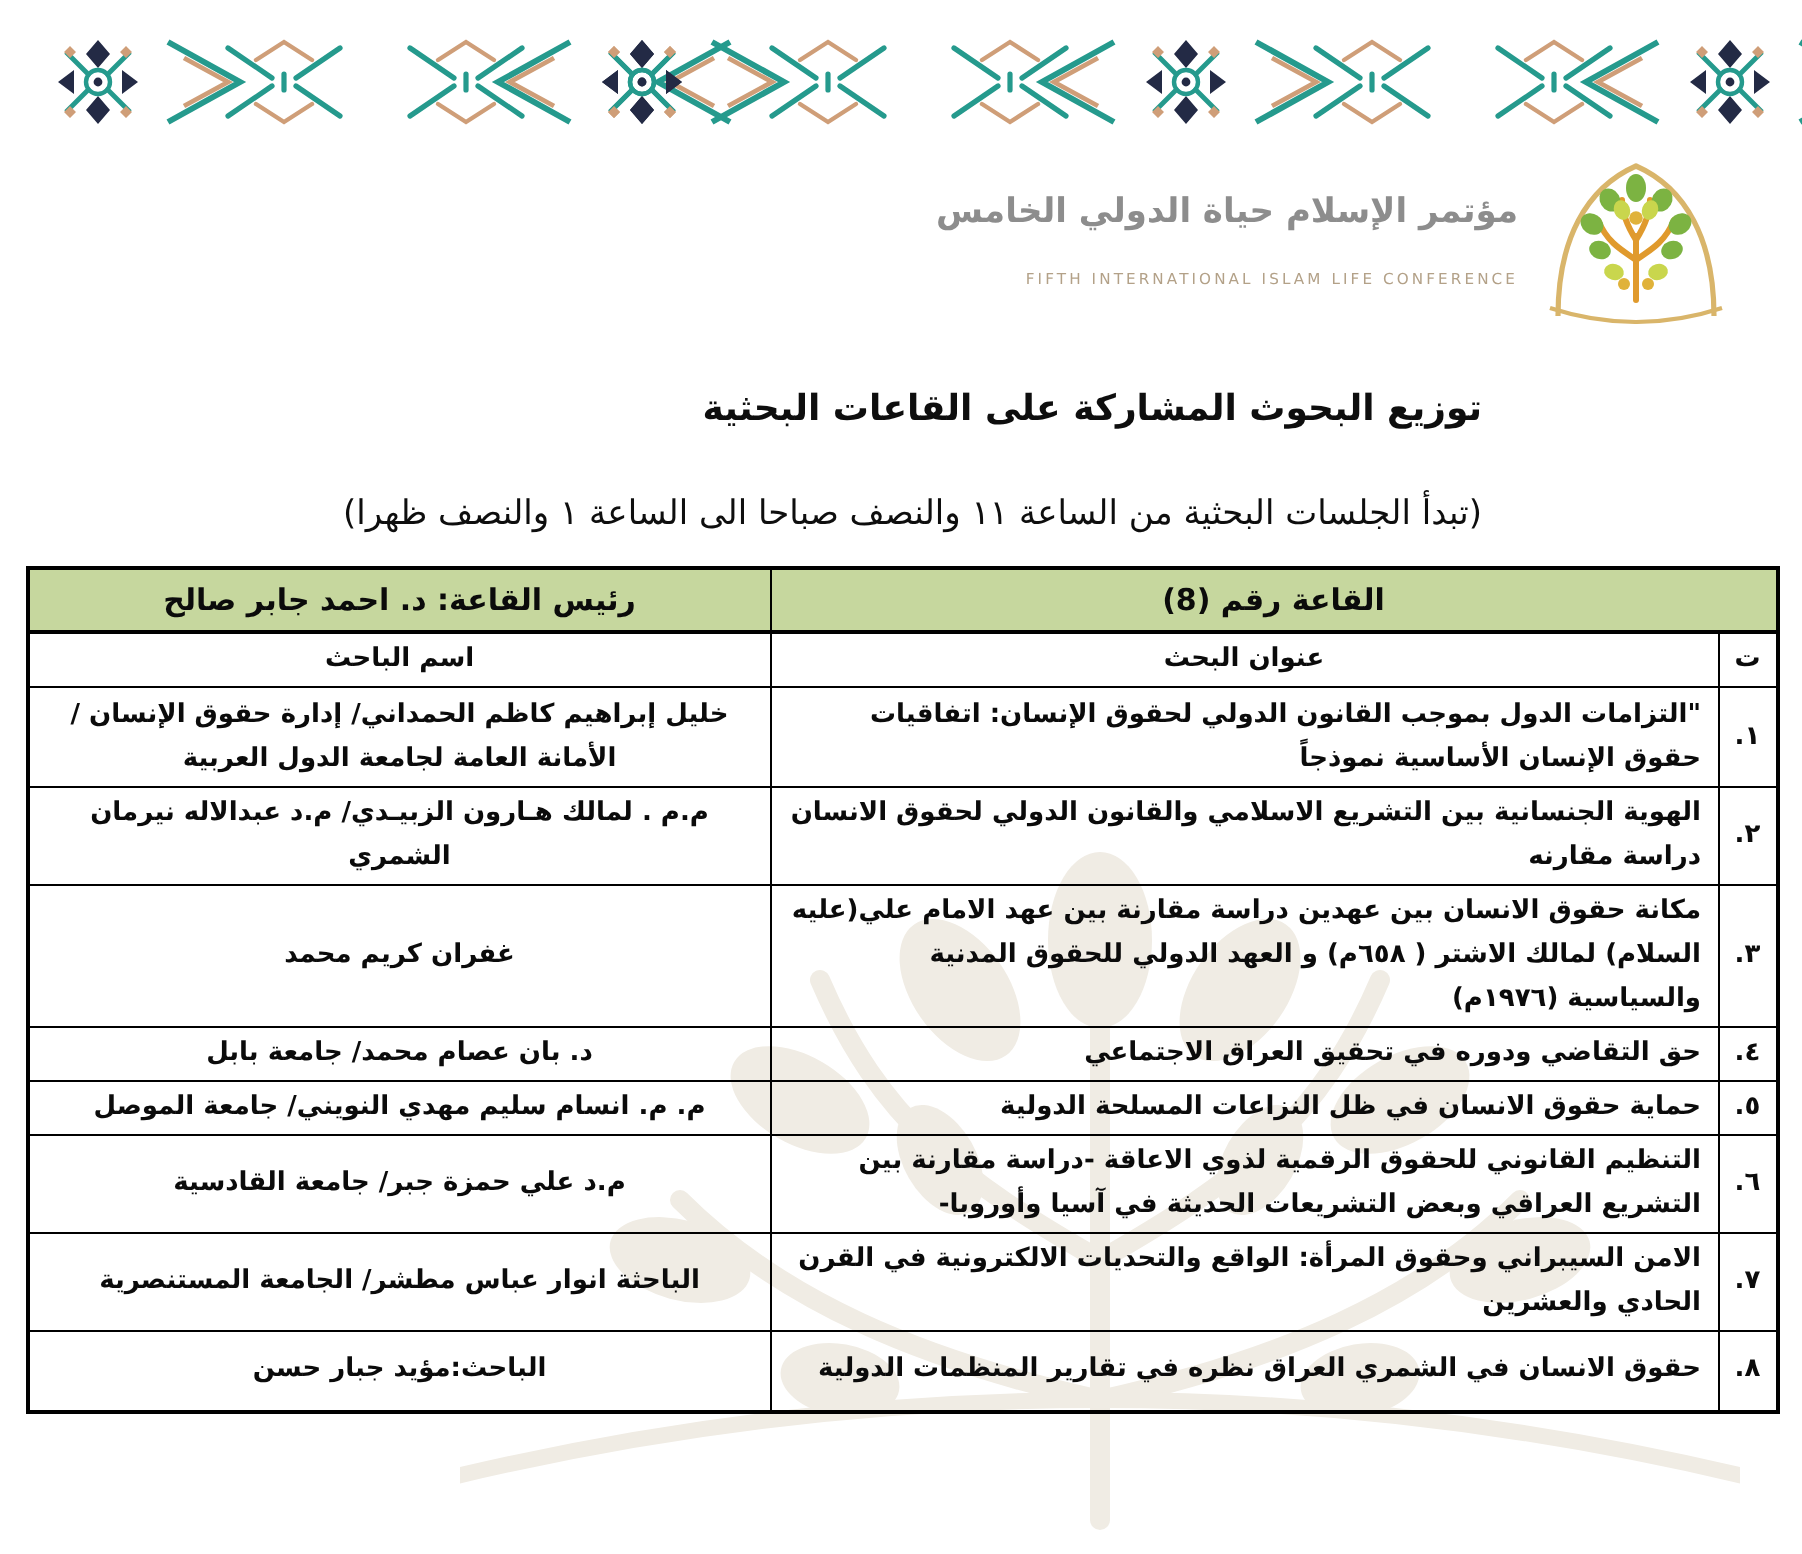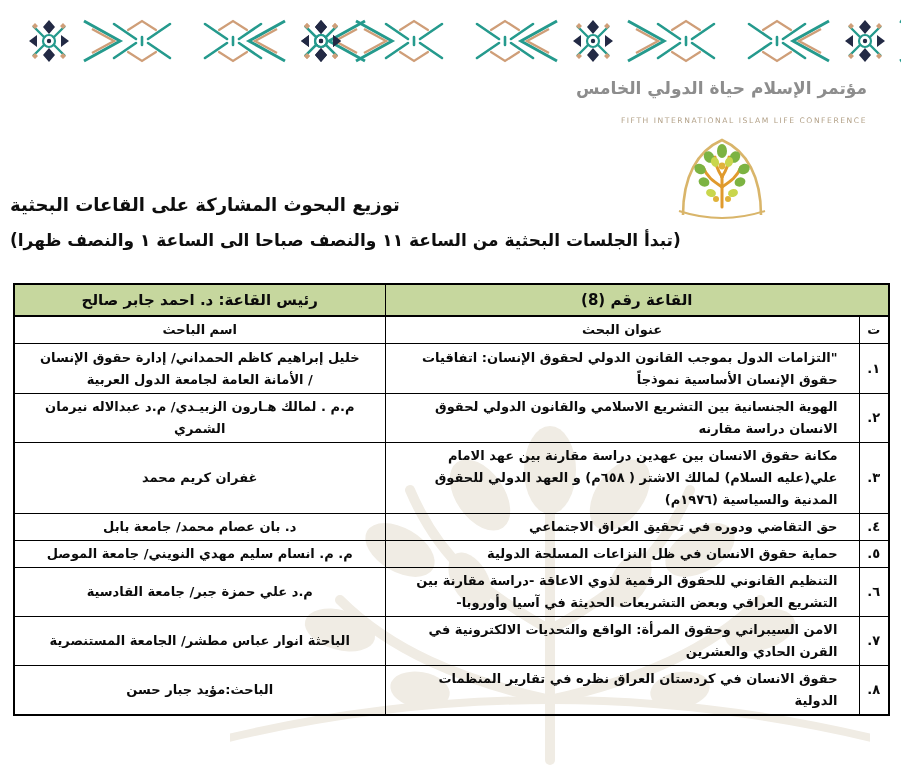--- a/index.html
+++ b/index.html
@@ -6,32 +6,32 @@
   body{
     width:901px;height:777px;
     background:#ffffff;
     font-family:"DejaVu Sans",sans-serif;
     position:relative;overflow:hidden;
   }
   .layer{position:absolute;}
   
   #top-border{top:10px;left:0;width:901px;height:62px;z-index:1;}
   
-  #logo{top:78px;right:34px;z-index:1;display:flex;flex-direction:column;align-items:center;gap:10px;}
+  #logo{top:78px;right:34px;z-index:1;display:flex;flex-direction:row;align-items:center;gap:10px;}
   #logo .ltext{text-align:right;}
   #logo .lar{font-size:17px;color:#8d8d8d;font-weight:bold;line-height:1.25;}
   #logo .len{font-size:7.6px;color:#b3a188;letter-spacing:1.55px;margin-top:17px;white-space:nowrap;}
   
-  #titles{top:194px;left:10px;width:741px;text-align:left;z-index:1;}
+  #titles{top:194px;left:0;width:741px;text-align:right;z-index:1;}
   .doc-title{font-size:18px;font-weight:bold;color:#0e0e0e;direction:rtl;}
-  .doc-subtitle{font-size:17px;font-weight:bold;color:#0e0e0e;direction:rtl;margin-top:15px;}
+  .doc-subtitle{font-size:17px;font-weight:normal;color:#0e0e0e;direction:rtl;margin-top:32px;}
   
   #tablewrap{top:283px;left:13px;width:875px;z-index:1;}
   table{border-collapse:collapse;width:875px;table-layout:fixed;direction:rtl;background:transparent;}
-  td{border:1px solid #000;font-weight:bold;color:#0b0b0b;padding:2px 21px;vertical-align:middle;
+  td{border:1px solid #000;font-weight:bold;color:#0b0b0b;padding:2px 8px;vertical-align:middle;
      font-size:13px;line-height:22px;word-wrap:break-word;}
   table{border:2px solid #000;}
   tr.green td{background:#c6d79e;font-size:15px;text-align:center;border-bottom:2px solid #000;height:26px;}
   tr.subhead td{height:21px;text-align:center;}
   tr.subhead td.no{text-align:center;}
   td.no{text-align:center;padding:2px 2px;}
   td.ti{text-align:right;}
   td.re{text-align:center;}
   tr.h54{height:50px;} tr.h50{height:46px;} tr.h75{height:71px;} tr.h26{height:22px;}
   tr.h53{height:49px;} tr.h52{height:48px;} tr.h44{height:40px;}
@@ -206,18 +206,18 @@
       <td class="ti">التنظيم القانوني للحقوق الرقمية لذوي الاعاقة -دراسة مقارنة بين التشريع العراقي وبعض التشريعات الحديثة في آسيا وأوروبا-</td>
       <td class="re">م.د علي حمزة جبر/ جامعة القادسية</td>
     </tr>
     <tr class="h52">
       <td class="no">٧.</td>
       <td class="ti">الامن السيبراني وحقوق المرأة: الواقع والتحديات الالكترونية في القرن الحادي والعشرين</td>
       <td class="re">الباحثة انوار عباس مطشر/ الجامعة المستنصرية</td>
     </tr>
     <tr class="h44">
       <td class="no">٨.</td>
-      <td class="ti">حقوق الانسان في كردستان العراق نظره في تقارير المنظمات الدولية</td>
+      <td class="ti">حقوق الانسان في الشمري العراق نظره في تقارير المنظمات الدولية</td>
       <td class="re">الباحث:مؤيد جبار حسن</td>
     </tr>
   </tbody>
     </table>
 </div>
 
 </body></html>

